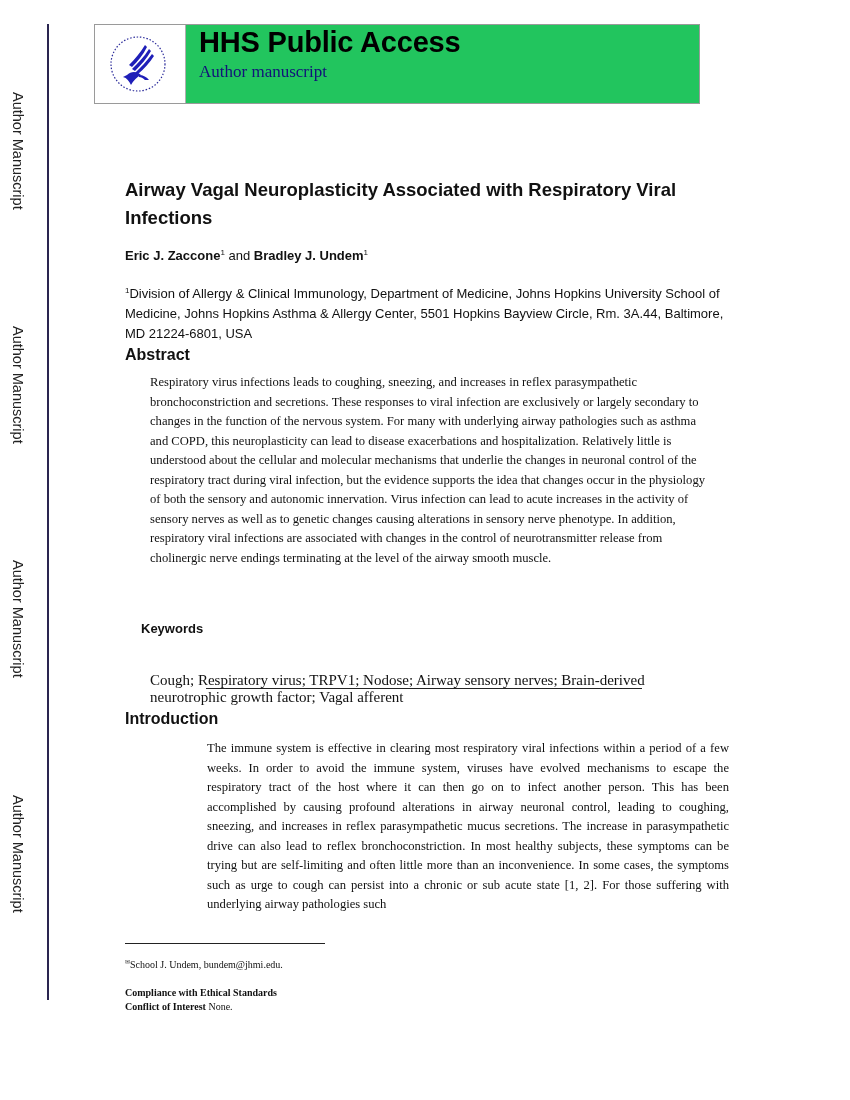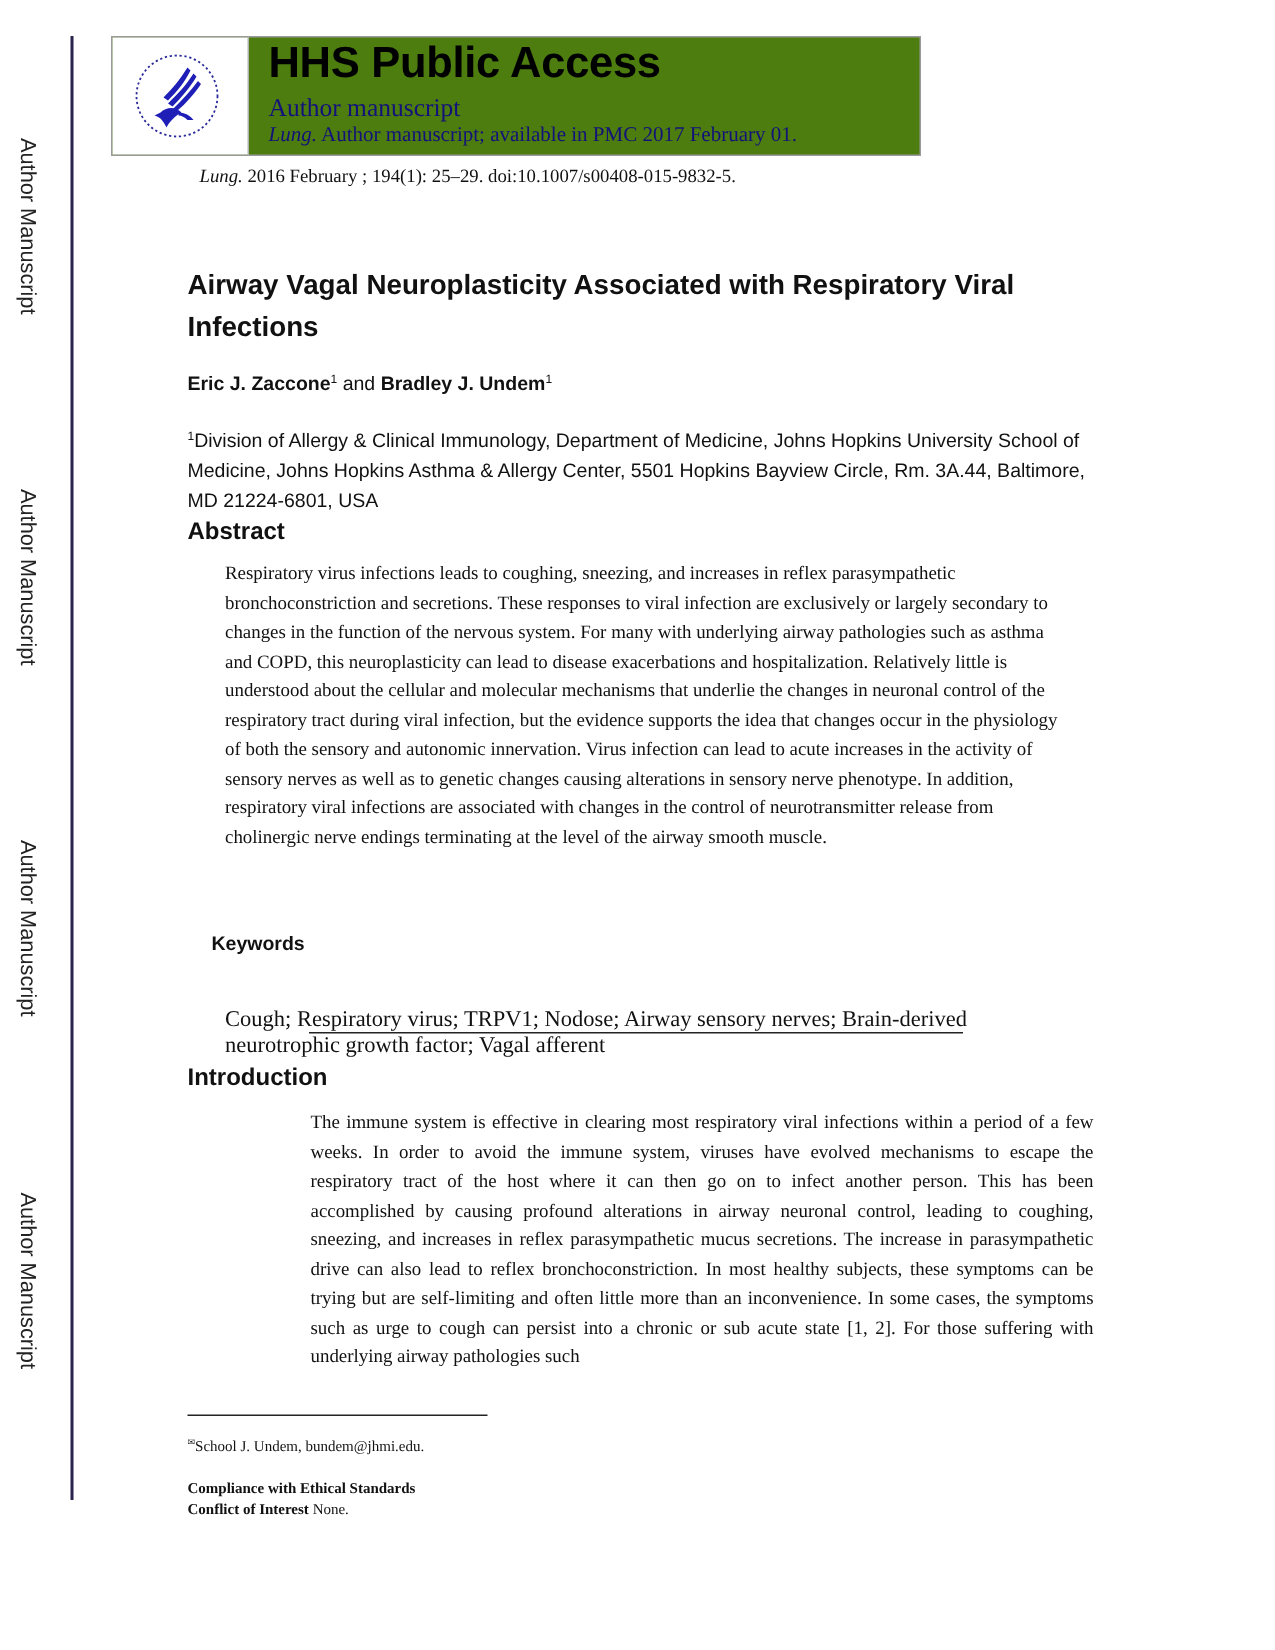--- a/index.html
+++ b/index.html
@@ -6,22 +6,22 @@
   body { width: 850px; height: 1100px; position: relative; overflow: hidden; color: #111; }
   .sans { font-family: "Liberation Sans", "DejaVu Sans", sans-serif; }
   .serif { font-family: "Liberation Serif", "DejaVu Serif", serif; }
 
   
   .margin-rule { position: absolute; left: 47px; top: 24px; width: 2px; height: 976px; background: #2a2550; }
   .side-label { position: absolute; left: 26px; transform-origin: 0 0; transform: rotate(90deg);
     font-size: 14.5px; color: #222; white-space: nowrap; }
 
   
-  .hhs-box { position: absolute; left: 74px; top: 24px; width: 540px; height: 80px;
-    border: 1px solid #9a9a9a; background: #4d7c0f; box-sizing: border-box; }
+  .hhs-box { position: absolute; left: 94px; top: 24px; width: 606px; height: 80px;
+    border: 1px solid #9a9a9a; background: #22c55e; box-sizing: border-box; }
   .hhs-logo-cell { position: absolute; left: 0; top: 0; width: 90px; height: 78px; background: #ffffff;
     border-right: 1px solid #b0b0b0; }
   .hhs-logo { position: absolute; left: 10px; top: 6px; width: 66px; height: 66px; }
   .hhs-title { position: absolute; left: 104px; top: 1px; font-size: 29px; font-weight: bold; color: #000; letter-spacing: -0.2px; }
   .hhs-sub { position: absolute; left: 104px; top: 37px; font-size: 17px; color: #12127a; }
   .hhs-avail { position: absolute; left: 104px; top: 58px; font-size: 14px; color: #12127a; }
 
   .pub-note { position: absolute; left: 125px; top: 109px; font-size: 12.5px; line-height: 17px; color: #111; }
   .pub-note .indent { padding-left: 8px; }
 
@@ -63,25 +63,23 @@
         <path d="M40 14 C35 22 30 28 24 34 L27 36 C33 30 38 24 42 16 Z"></path>
         <path d="M44 18 C39 26 33 32 27 38 L30 40 C36 34 42 27 46 20 Z"></path>
         <path d="M47 23 C42 30 36 36 30 42 L33 43 C39 38 45 31 49 25 Z"></path>
         <path d="M22 44 C26 40 32 40 36 44 C32 46 28 50 26 54 C24 50 22 47 18 46 Z"></path>
         <path d="M34 44 C38 44 42 46 44 49 L40 49 C38 47 36 46 34 46 Z"></path>
       </g>
     </svg>
   </div>
   <div class="hhs-title sans">HHS Public Access</div>
   <div class="hhs-sub serif">Author manuscript</div>
-  <div class="hhs-avail serif"><i>Lung.</i><span> Author manuscript; available in PMC 2017 February 01.</span></div>
 </div>
 
 <div class="pub-note serif">
-  <div class="indent"><i>Lung.</i><span> 2016 February ; 194(1): 25–29. doi:10.1007/s00408-015-9832-5.</span></div>
 </div>
 
 <div class="title sans">Airway Vagal Neuroplasticity Associated with Respiratory Viral Infections</div>
 <div class="authors sans">
   <b>Eric J. Zaccone</b><sup>1</sup><span> and </span><b>Bradley J. Undem</b><sup>1</sup>
 </div>
 <div class="affil sans"><sup>1</sup><span>Division of Allergy &amp; Clinical Immunology, Department of Medicine, Johns Hopkins University School of Medicine, Johns Hopkins Asthma &amp; Allergy Center, 5501 Hopkins Bayview Circle, Rm. 3A.44, Baltimore, MD 21224-6801, USA</span></div>
 
 <div class="h2 sans" style="top:346px;">Abstract</div>
 <div class="abstract serif">Respiratory virus infections leads to coughing, sneezing, and increases in reflex parasympathetic bronchoconstriction and secretions. These responses to viral infection are exclusively or largely secondary to changes in the function of the nervous system. For many with underlying airway pathologies such as asthma and COPD, this neuroplasticity can lead to disease exacerbations and hospitalization. Relatively little is understood about the cellular and molecular mechanisms that underlie the changes in neuronal control of the respiratory tract during viral infection, but the evidence supports the idea that changes occur in the physiology of both the sensory and autonomic innervation. Virus infection can lead to acute increases in the activity of sensory nerves as well as to genetic changes causing alterations in sensory nerve phenotype. In addition, respiratory viral infections are associated with changes in the control of neurotransmitter release from cholinergic nerve endings terminating at the level of the airway smooth muscle.</div>

